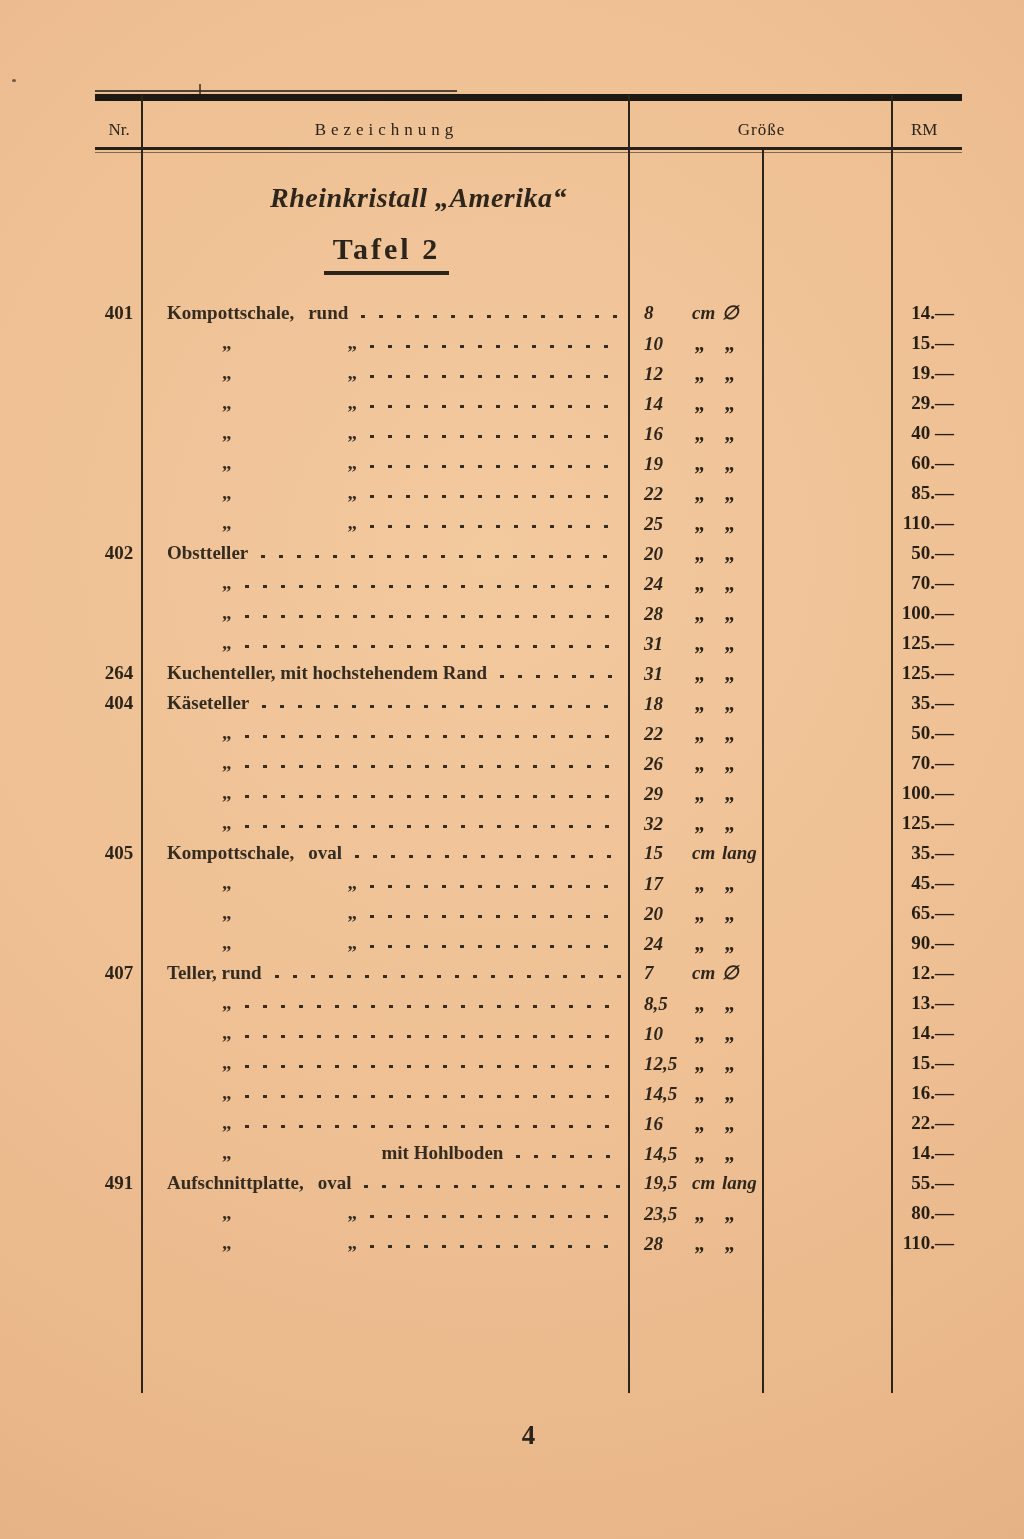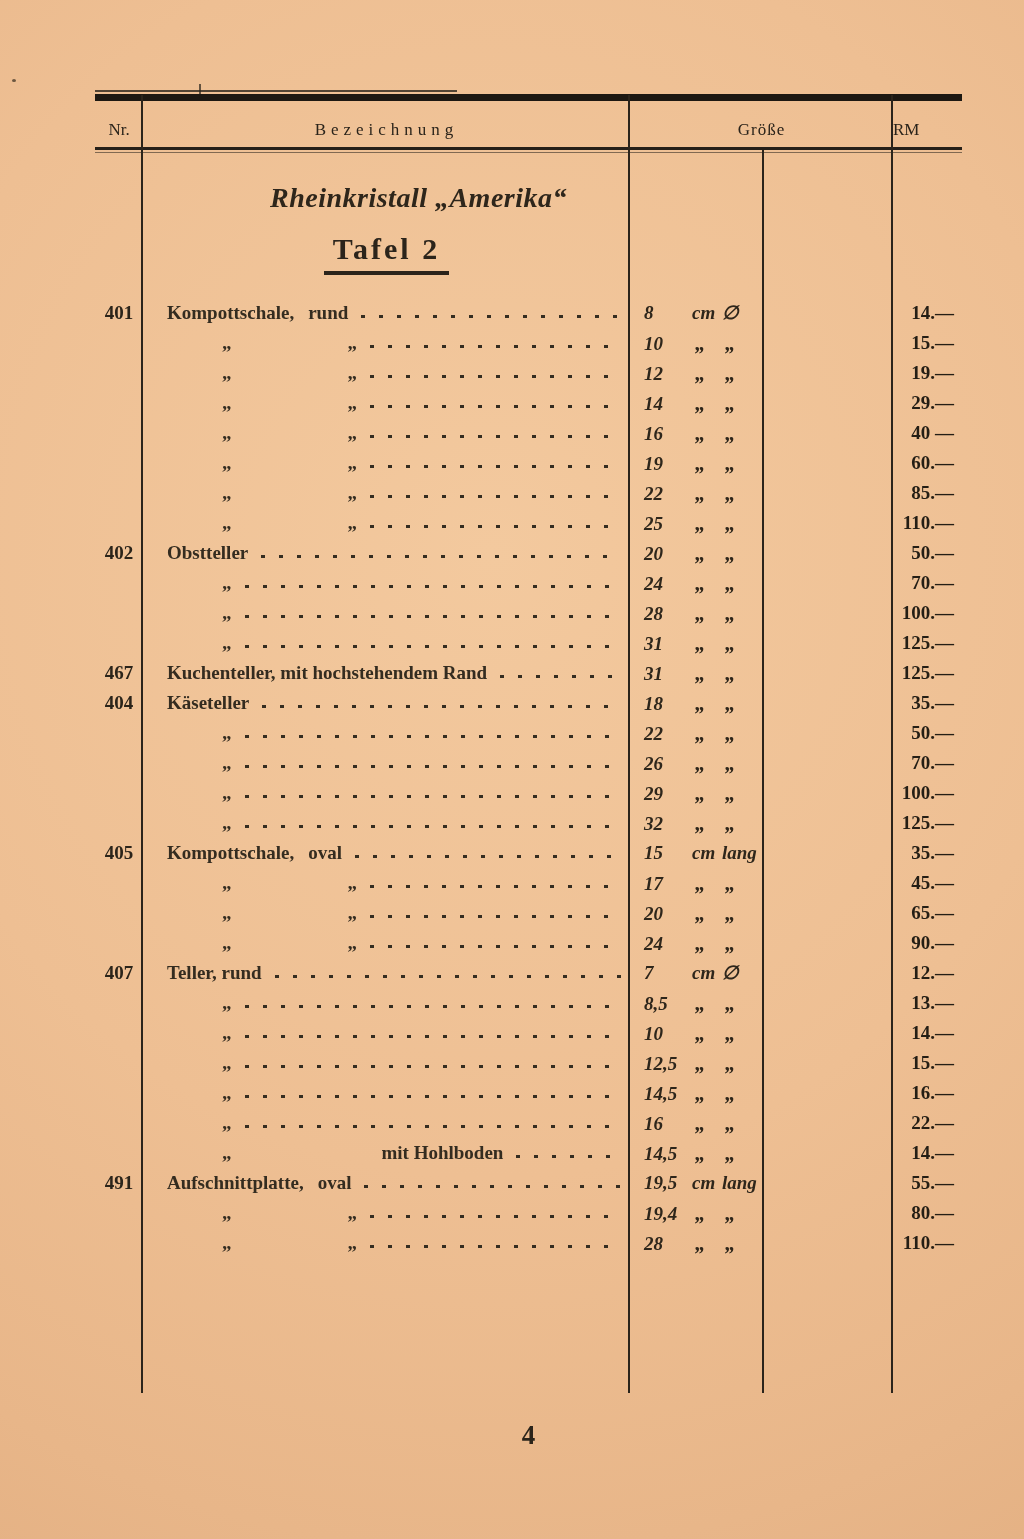--- a/index.html
+++ b/index.html
@@ -25,21 +25,21 @@
   .v2{left:628px;top:95px;height:1298px;}
   .v3{left:762px;top:150px;height:1243px;}
   .v4{left:891px;top:95px;height:1298px;}
   .speck{left:12px;top:79px;width:4px;height:3px;background:#4a3c2c;border-radius:50%;opacity:.8;}
   
   .thead{left:95px;top:101px;width:867px;height:57px;display:flex;align-items:center;}
   .thead .hc{font-size:17px;color:#2a231a;}
   .h-nr{width:48px;text-align:center;}
   .h-bez{width:487px;text-align:center;letter-spacing:5px;}
   .h-size{width:263px;text-align:center;letter-spacing:1px;}
-  .h-rm{width:69px;box-sizing:border-box;font-size:18px;}
+  .h-rm{width:69px;box-sizing:border-box;padding-left:18px;font-size:18px;}
   
   .title1{left:143px;top:182px;width:487px;text-align:center;
     font-style:italic;font-weight:bold;font-size:28px;letter-spacing:.5px;color:#2e261b;padding-left:32px;}
   .title2-wrap{left:143px;top:232px;width:487px;text-align:center;}
   .title2{display:inline-block;font-family:Liberation Serif, serif;
     font-weight:bold;font-size:30px;letter-spacing:3px;color:#2b241b;
     padding:0 9px 5px 9px;border-bottom:4px solid #2b241b;}
   
   .tbody{left:95px;top:298px;width:867px;}
   .section + .section{}
@@ -213,21 +213,21 @@
           <div class="cell c-bez">
             <span class="ditto d1">„</span>
             <span class="leader"></span>
           </div>
           <div class="cell c-size"><span class="sz-num">31</span><span class="sz-u1 dm">„</span><span class="sz-u2 dm">„</span></div>
           <div class="cell c-price"><span class="price">125.—</span></div>
         </div>
       </div>
       <div class="section">
         <div class="row">
-          <div class="cell c-nr"><span class="nr-text">467</span></div>
+          <div class="cell c-nr"><span class="nr-text">264</span></div>
           <div class="cell c-bez">
             <span class="bz-name">Kuchenteller, mit hochstehendem Rand</span>
             <span class="leader"></span>
           </div>
           <div class="cell c-size"><span class="sz-num">31</span><span class="sz-u1 dm">„</span><span class="sz-u2 dm">„</span></div>
           <div class="cell c-price"><span class="price">125.—</span></div>
         </div>
       </div>
       <div class="section">
         <div class="row">
@@ -395,21 +395,21 @@
           <div class="cell c-size"><span class="sz-num">19,5</span><span class="sz-u1">cm</span><span class="sz-u2">lang</span></div>
           <div class="cell c-price"><span class="price">55.—</span></div>
         </div>
         <div class="row">
           <div class="cell c-nr"></div>
           <div class="cell c-bez">
             <span class="ditto d1">„</span>
             <span class="ditto d2">„</span>
             <span class="leader"></span>
           </div>
-          <div class="cell c-size"><span class="sz-num">19,4</span><span class="sz-u1 dm">„</span><span class="sz-u2 dm">„</span></div>
+          <div class="cell c-size"><span class="sz-num">23,5</span><span class="sz-u1 dm">„</span><span class="sz-u2 dm">„</span></div>
           <div class="cell c-price"><span class="price">80.—</span></div>
         </div>
         <div class="row">
           <div class="cell c-nr"></div>
           <div class="cell c-bez">
             <span class="ditto d1">„</span>
             <span class="ditto d2">„</span>
             <span class="leader"></span>
           </div>
           <div class="cell c-size"><span class="sz-num">28</span><span class="sz-u1 dm">„</span><span class="sz-u2 dm">„</span></div>

